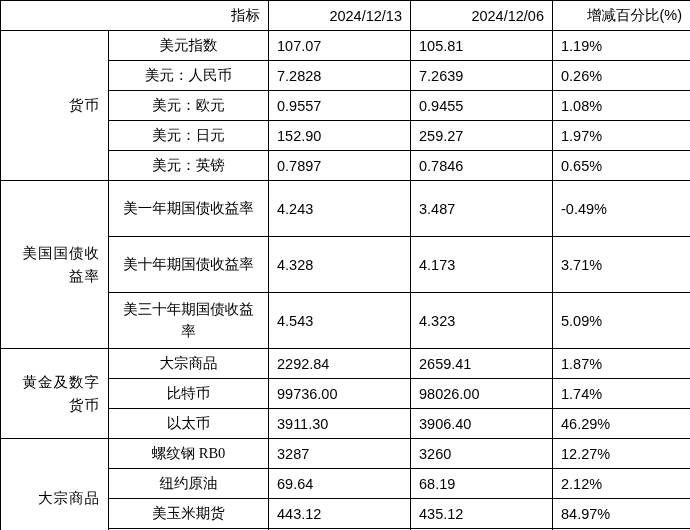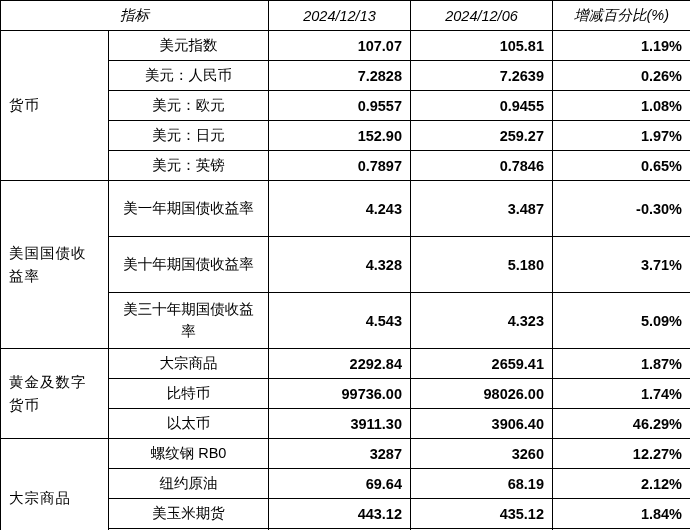--- a/index.html
+++ b/index.html
@@ -27,42 +27,41 @@
 
   table.data-table td {
     border: 1px solid #000000;
     font-size: 14.5px;
     padding: 0 8px;
     vertical-align: middle;
     height: 30px;
     box-sizing: border-box;
   }
   .hdr {
-    text-align: center;
+    text-align: right;
     font-size: 15px;
     height: 33px;
-    font-style: italic;
   }
   .group-cell {
-    text-align: left;
+    text-align: right;
     letter-spacing: 1px;
     line-height: 1.55;
   }
   .item-cell {
     text-align: center;
     line-height: 1.5;
+    font-family: Liberation Serif, serif;
   }
   .item-cell.two-line {
     height: 56px;
     text-align: center;
   }
   .num {
-    text-align: right;
+    text-align: left;
     padding-right: 10px;
-    font-weight: bold;
   }
   .tall-row td { height: 56px; }
 </style>
 </head>
 <body>
 
 <table class="data-table">
   <colgroup>
     <col class="c-group">
     <col class="c-item">
@@ -109,26 +108,26 @@
       <td class="num">0.7897</td>
       <td class="num">0.7846</td>
       <td class="num">0.65%</td>
     </tr>
 
     <tr class="tall-row">
       <td class="group-cell" rowspan="3">美国国债收益率</td>
       <td class="item-cell two-line">美一年期国债收益率</td>
       <td class="num">4.243</td>
       <td class="num">3.487</td>
-      <td class="num">-0.30%</td>
+      <td class="num">-0.49%</td>
     </tr>
     <tr class="tall-row">
       <td class="item-cell two-line">美十年期国债收益率</td>
       <td class="num">4.328</td>
-      <td class="num">5.180</td>
+      <td class="num">4.173</td>
       <td class="num">3.71%</td>
     </tr>
     <tr class="tall-row">
       <td class="item-cell two-line">美三十年期国债收益率</td>
       <td class="num">4.543</td>
       <td class="num">4.323</td>
       <td class="num">5.09%</td>
     </tr>
 
     <tr>
@@ -161,21 +160,21 @@
     <tr>
       <td class="item-cell">纽约原油</td>
       <td class="num">69.64</td>
       <td class="num">68.19</td>
       <td class="num">2.12%</td>
     </tr>
     <tr>
       <td class="item-cell">美玉米期货</td>
       <td class="num">443.12</td>
       <td class="num">435.12</td>
-      <td class="num">1.84%</td>
+      <td class="num">84.97%</td>
     </tr>
     <tr>
       <td class="item-cell">美大豆期货</td>
       <td class="num">991.00</td>
       <td class="num">991.25</td>
       <td class="num">-0.03%</td>
     </tr>
   </tbody>
 </table>
 

